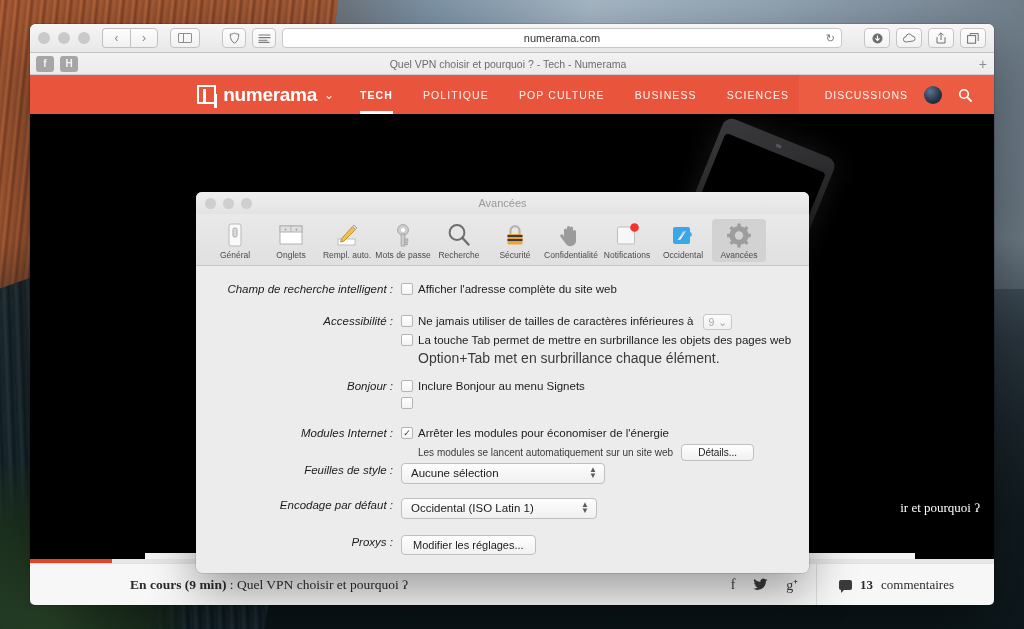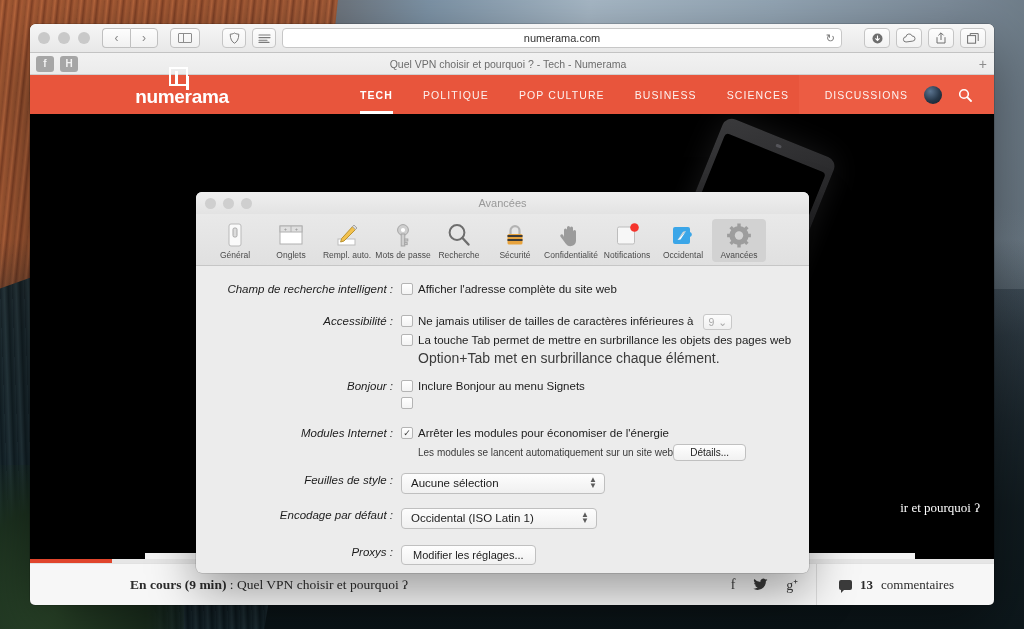--- a/index.html
+++ b/index.html
@@ -101,21 +101,21 @@
   .tabtitle {
     position:absolute; left:0; right:8px; text-align:center; font-size:10.5px; color:#6c6c6c;
   }
   .plus { margin-left:auto; margin-right:7px; color:#8b8b8b; font-size:14px; line-height:1; }
 
   
   .page { position:absolute; top:51px; left:0; right:0; bottom:0; background:#000; }
   .navred {
     height:39px; background:#e8553c; display:flex; align-items:center; position:relative;
   }
-  .navred .brandzone { width:330px; display:flex; align-items:center; justify-content:flex-end; padding-right:26px;flex-direction:column; }
+  .navred .brandzone { width:330px; display:flex; align-items:center; justify-content:flex-end; padding-right:26px; }
   .logo-mark {
     width:19px; height:19px; border:2.5px solid #fff; position:relative; margin-right:7px;
   }
   .logo-mark:after { content:""; position:absolute; left:4px; top:2px; width:2.5px; height:13px; background:#fff; }
   .logo-mark:before { content:""; position:absolute; right:-2.5px; top:7px; width:2.5px; height:14px; background:#fff; }
   .brandname { color:#fff; font-size:19px; font-weight:bold; letter-spacing:-.3px; }
   .chev { color:#fff; font-size:12px; margin-left:7px; opacity:.9; }
   .navitems { display:flex; align-items:center; gap:30px; height:100%; }
   .navitem {
     color:#fff; font-size:10.5px; letter-spacing:1.1px; height:100%;
@@ -237,21 +237,21 @@
     height:21px; border:1px solid #bfbfbf; border-radius:4px;
     background:linear-gradient(to bottom,#fdfdfd,#f0f0f0); display:inline-flex; align-items:center;
     padding:0 22px 0 9px; font-size:11.5px; color:#1c1c1c; position:relative;
   }
   .popup .arrows { position:absolute; right:7px; font-size:8px; color:#5b5b5b; line-height:.85; text-align:center; }
   .btn {
     height:20px; border:1px solid #c0c0c0; border-radius:4px;
     background:linear-gradient(to bottom,#fefefe,#f1f1f1); display:inline-flex; align-items:center;
     padding:0 11px; font-size:11px; color:#1c1c1c;
   }
-  .detline { display:flex; align-items:center; margin-left:17px; margin-top:3px; }
+  .detline { display:flex; align-items:center; gap:8px; margin-left:17px; margin-top:3px; }
 </style>
 </head>
 <body>
 
 <div class="wallpaper">
   <div class="wp-sky"></div>
   <div class="wp-rock-left"></div>
   <div class="wp-mist"></div>
   <div class="wp-dark-bottom"></div>
   <div class="wp-cliff"></div>
@@ -557,21 +557,21 @@
         <div class="cbline">
           <span class="cb"></span>
           <span class="cbtext">Inclure Bonjour au menu Signets</span>
         </div>
         <div class="cbline">
           <span class="cb"></span>
         </div>
       </div>
     </div>
 
-    <div class="row" style="margin-bottom:12px;">
+    <div class="row" style="margin-bottom:2px;">
       <div class="rowlabel">Modules Internet :</div>
       <div class="rowfields">
         <div class="cbline">
           <span class="cb">✓</span>
           <span class="cbtext">Arrêter les modules pour économiser de l'énergie</span>
         </div>
         <div class="detline">
           <span style="font-size:10px;color:#3b3b3b;">Les modules se lancent automatiquement sur un site web</span>
           <span class="btn" style="height:17px;font-size:10px;padding:0 16px;">Détails...</span>
         </div>

